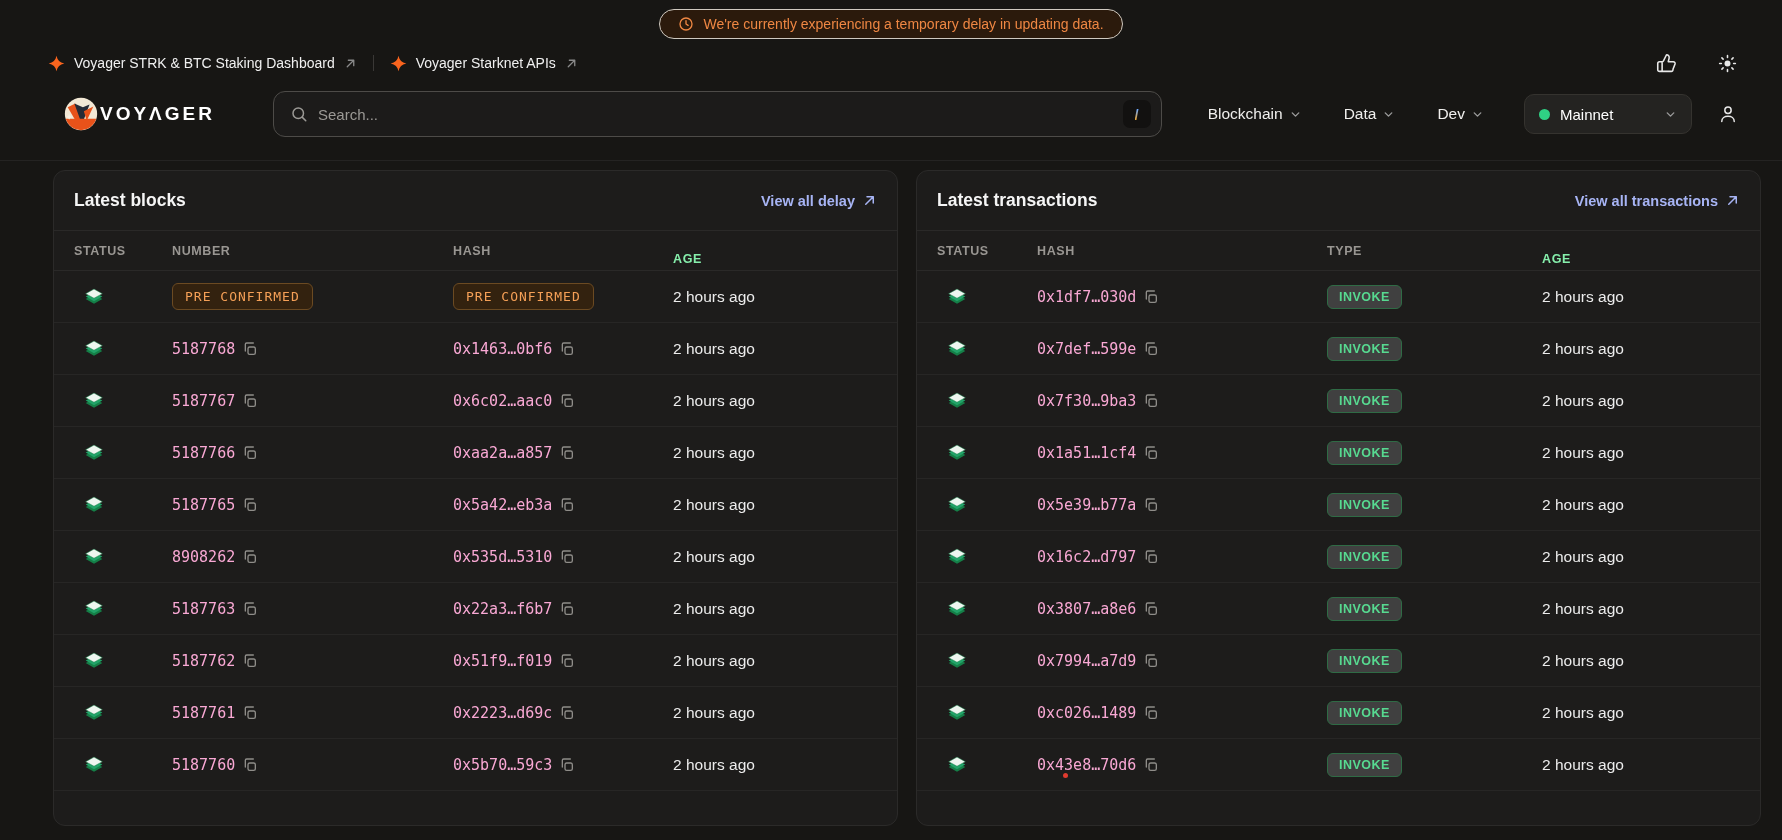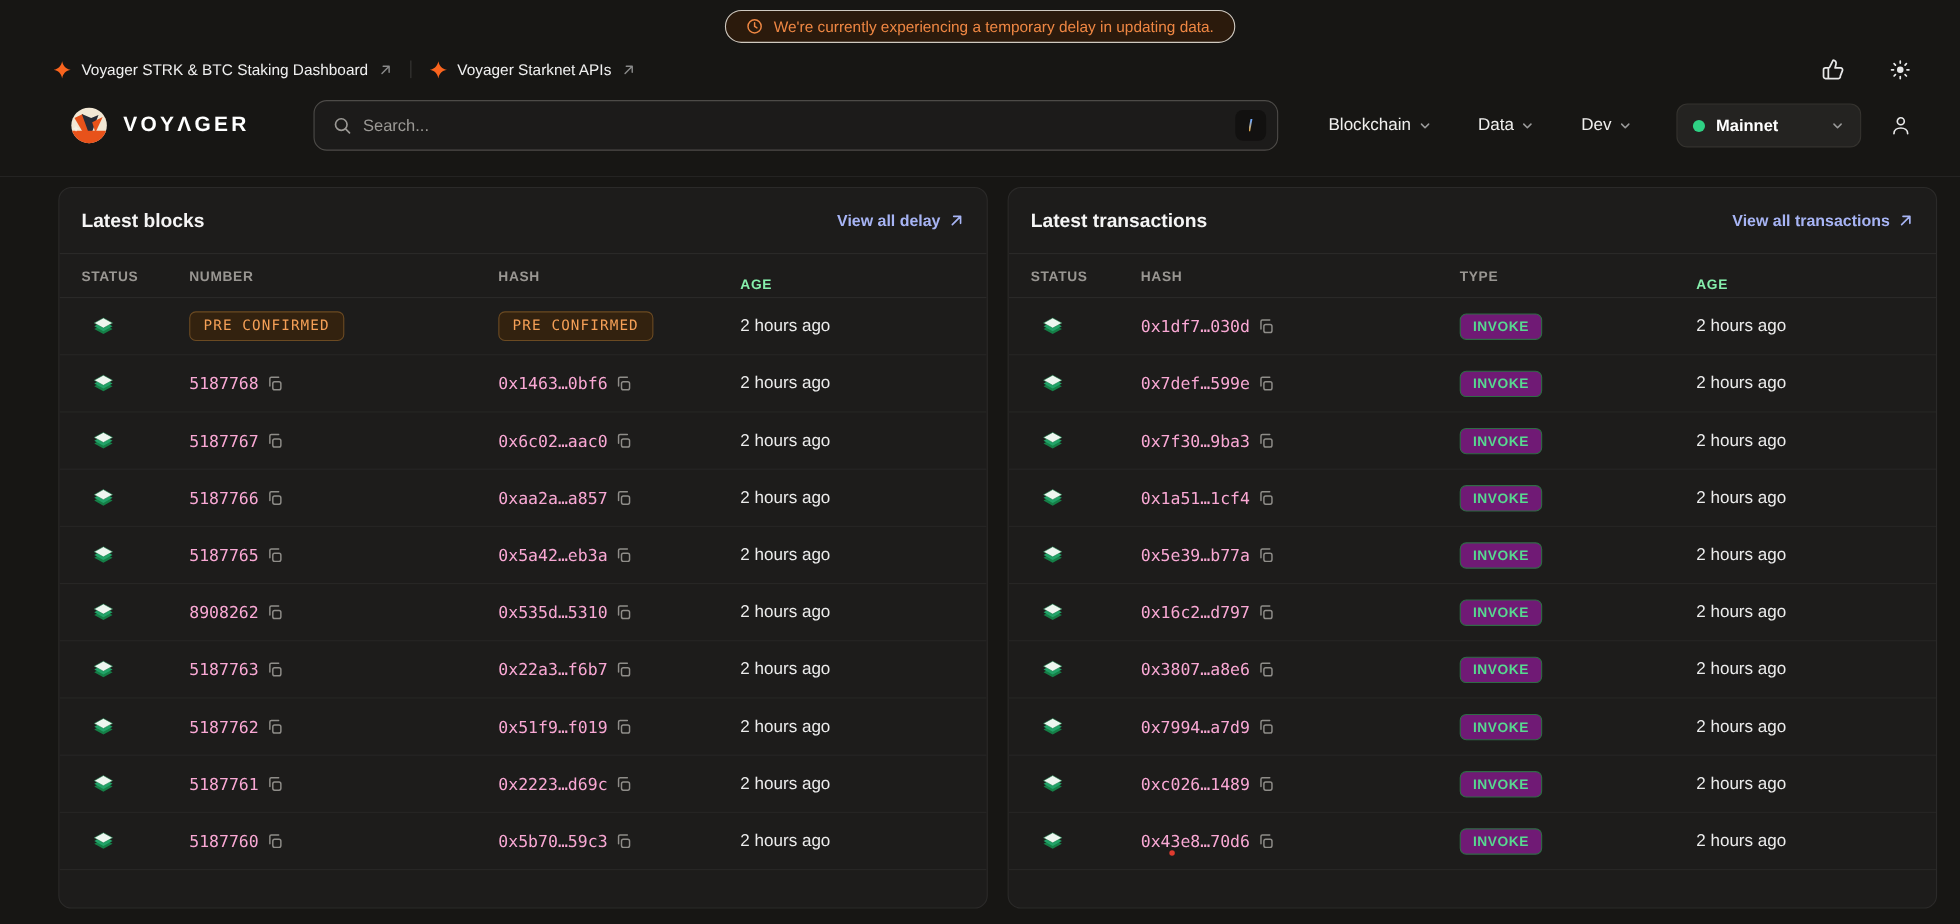--- a/index.html
+++ b/index.html
@@ -20,39 +20,39 @@
   .toplinks { display:flex; align-items:center; gap:16px; }
   .toplink { display:flex; align-items:center; gap:9px; cursor:pointer; }
   .toplink .lbl { color:#f0f0f0; font-size:14px; }
   .vdivider { width:1px; height:16px; background:#3a3836; }
   .topbar-actions { display:flex; align-items:center; gap:40px; }
   .icon-btn { background:none; border:none; cursor:pointer; display:flex; align-items:center; }
 
   
   .header { position:absolute; top:88px; left:0; width:100%; height:52px;
             display:flex; align-items:center; padding:0 44px 0 62px; }
-  .brand { display:flex; align-items:center; gap:12px; cursor:pointer; }
+  .brand { display:flex; align-items:center; gap:0; cursor:pointer; }
   .wordmark { color:#ffffff; font-size:19px; font-weight:700; letter-spacing:3px; }
   .searchbox { margin-left:58px; width:1002px; height:46px; border:1px solid #4d4b48; border-radius:12px;
                background:#1c1b1a; display:flex; align-items:center; padding:0 10px 0 16px; }
   .searchbox input { flex:1; background:transparent; border:none; outline:none; color:#e8e8e8;
                      font-size:15px; margin-left:10px; font-family:"Liberation Sans", sans-serif; }
   .searchbox input::placeholder { color:#9b9995; }
   .slash-key { width:28px; height:28px; border-radius:7px; background:#111010; display:flex;
                align-items:center; justify-content:center; font-size:15px; font-weight:700;
                background-color:#121110; }
   .slash-key b { background:linear-gradient(180deg,#6ea8ff 20%,#f5a623 85%);
                  -webkit-background-clip:text; background-clip:text; color:transparent; font-weight:600; }
   .nav { display:flex; align-items:center; gap:42px; margin-left:46px; }
   .nav-item { display:flex; align-items:center; gap:6px; cursor:pointer; }
   .nav-item .lbl { color:#f0efed; font-size:15.5px; }
   .network-pill { margin-left:40px; height:40px; min-width:168px; border-radius:10px; background:#242321;
                   border:1px solid #35332f; display:flex; align-items:center; gap:10px; padding:0 14px; cursor:pointer; }
   .net-dot { width:11px; height:11px; border-radius:50%; background:#2fd184; }
-  .network-pill .lbl { color:#ffffff; font-size:15px; font-weight:700; flex:1; }
+  .network-pill .lbl { color:#ffffff; font-size:15px; font-weight:400; flex:1; }
   .user-btn { margin-left:26px; }
   .header-divider { position:absolute; top:160px; left:0; width:100%; height:1px; background:#242322; }
 
   
   .panels { position:absolute; top:170px; left:53px; display:flex; gap:18px; }
   .panel { width:845px; height:656px; background:#1d1c1b; border:1px solid #2b2a29; border-radius:12px; overflow:hidden; }
   .panel-head { height:60px; display:flex; align-items:center; justify-content:space-between;
                 padding:0 20px; border-bottom:1px solid #2a2928; }
   .panel-title { color:#f5f5f5; font-size:17.5px; font-weight:700; }
   .view-all { display:flex; align-items:center; gap:7px; color:#a7b4f4; font-size:14.5px; font-weight:700;
@@ -67,21 +67,21 @@
 
   .trow { display:grid; height:52px; align-items:center; padding:0 20px; border-bottom:1px solid #272625; }
   .cell { display:flex; align-items:center; gap:7px; }
   .c-status { padding-left:10px; }
   .mono-link { font-family:"DejaVu Sans Mono", monospace; font-size:15px; color:#f9a8d4;
                text-decoration:none; cursor:pointer; position:relative; }
   .copy-btn { background:none; border:none; cursor:pointer; display:flex; align-items:center; padding:0; }
   .badge-pre { font-family:"DejaVu Sans Mono", monospace; font-size:13px; color:#f5a057; letter-spacing:1px;
                background:#33220f; border:1px solid #6b4a22; border-radius:6px; padding:5px 12px; }
   .badge-type { font-size:12.5px; font-weight:600; color:#57d990; letter-spacing:0.5px;
-                background:#701a75; border:1px solid #2f6b45; border-radius:6px; padding:4px 11px; }
+                background:#404040; border:1px solid #2f6b45; border-radius:6px; padding:4px 11px; }
   .c-age { color:#ececec; font-size:15.5px; }
   .panel-footer { height:38px; }
   .red-dot { position:absolute; left:26px; bottom:-4px; width:5px; height:5px; border-radius:50%; background:#e03b2f; }
 
   svg.stroke { fill:none; stroke-linecap:round; stroke-linejoin:round; }
 </style>
 </head>
 <body>
 
 <div class="page">

